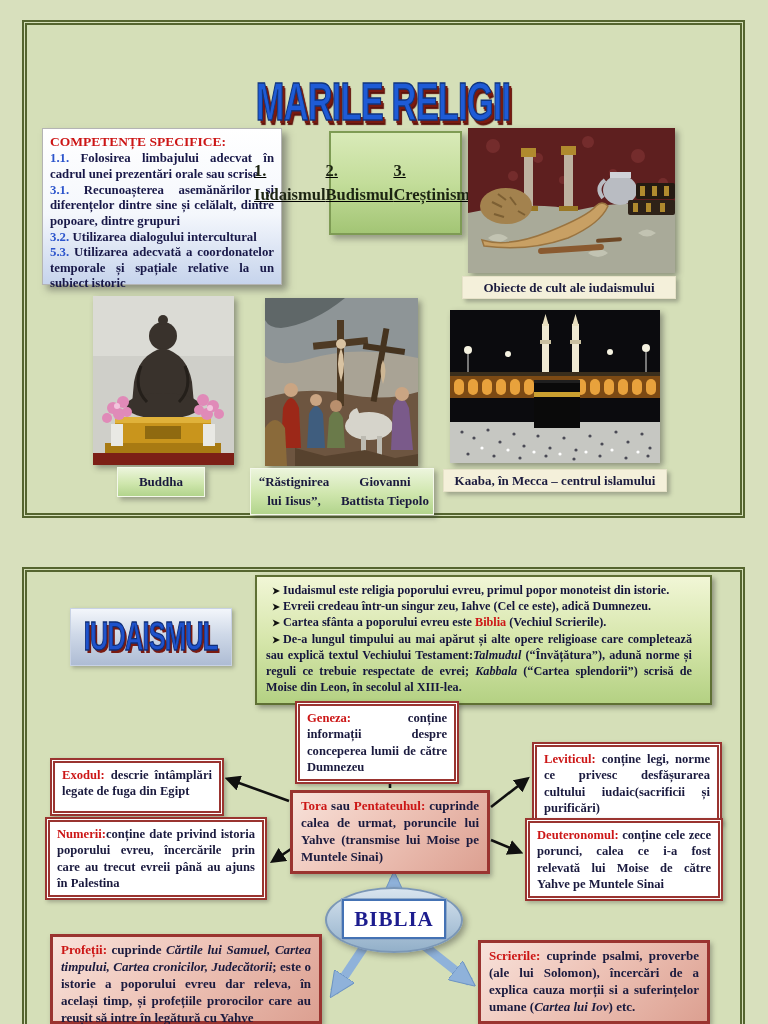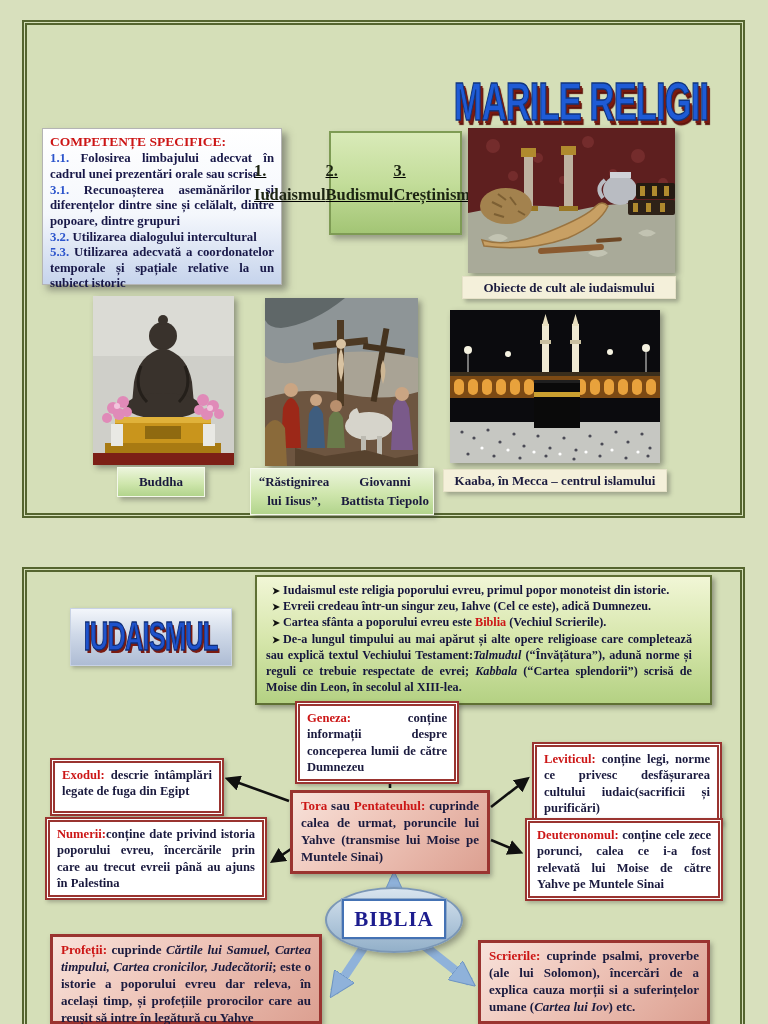--- a/index.html
+++ b/index.html
@@ -6,21 +6,21 @@
   body{width:768px;height:1024px;overflow:hidden;background:#d8e0bd;
        font-family:"Liberation Serif",serif;}
   .page{position:relative;width:768px;height:1024px;}
   .slide{position:absolute;left:22px;width:723px;background:#d5dfb8;
          border:5px double #55652f;box-sizing:border-box;}
   .slide1{top:20px;height:498px;}
   .slide2{top:567px;height:470px;}
   .abs{position:absolute;box-sizing:border-box;}
 
   
-  .big-title{left:0;right:0;top:52px;text-align:right;z-index:2;}
+  .big-title{left:0;right:0;top:52px;text-align:center;z-index:2;}
   .title-text{display:inline-block;font-family:"Liberation Sans",sans-serif;
       font-weight:800;font-size:43px;letter-spacing:-1px;color:#1e5bd6;
       -webkit-text-stroke:1.2px #10357e;
       text-shadow:3px 3px 0 #7a1a10,4px 4px 1px #5e130c;
       transform:scale(.8,1.25);transform-origin:center;}
   .iud-box{left:70px;top:608px;width:162px;height:58px;z-index:2;
       background:linear-gradient(180deg,#f3f6fb 0%,#cfd9e8 45%,#aebcd4 100%);
       border:1px solid #c8d2e4;display:flex;align-items:center;justify-content:center;
       box-shadow:2px 2px 4px rgba(60,60,60,.35);}
   .iud-text{display:inline-block;font-family:"Liberation Sans",sans-serif;

